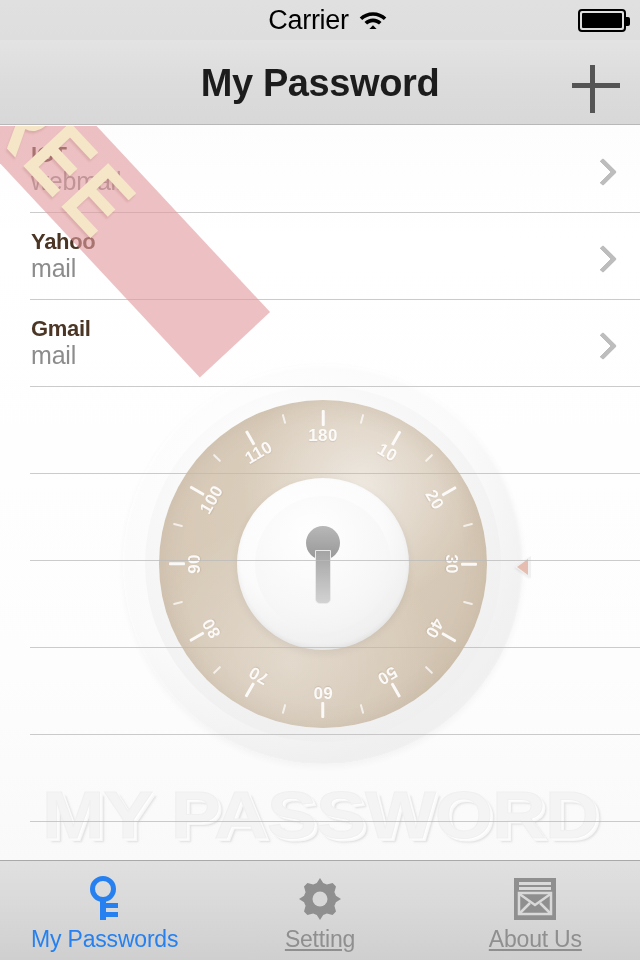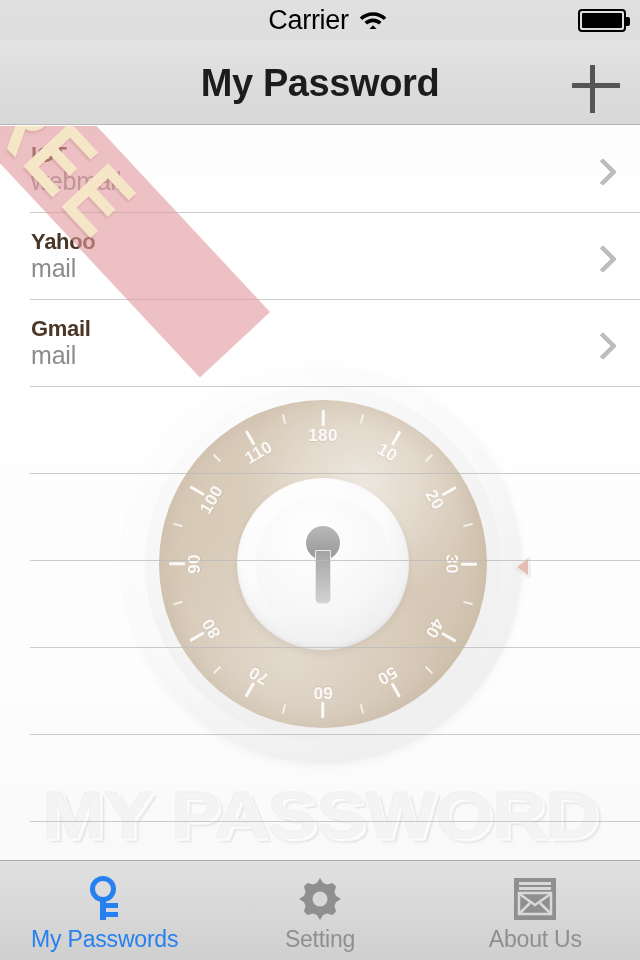--- a/index.html
+++ b/index.html
@@ -396,21 +396,21 @@
     display: flex;
     align-items: center;
     justify-content: center;
   }
   .tab-label {
     font-size: 23px;
     letter-spacing: -0.2px;
     line-height: 1;
   }
   .tab-active .tab-label { color: #2680ef; }
-  .tab-inactive .tab-label { color: #8f8f8f; }
+  .tab-inactive .tab-label { color: #8f8f8f; text-decoration: underline; }
 </style>
 </head>
 <body>
 
 <div id="app">
 
   <div class="status-bar">
     <div class="sb-left">
       <span class="sb-carrier">Carrier</span>
       <span>

